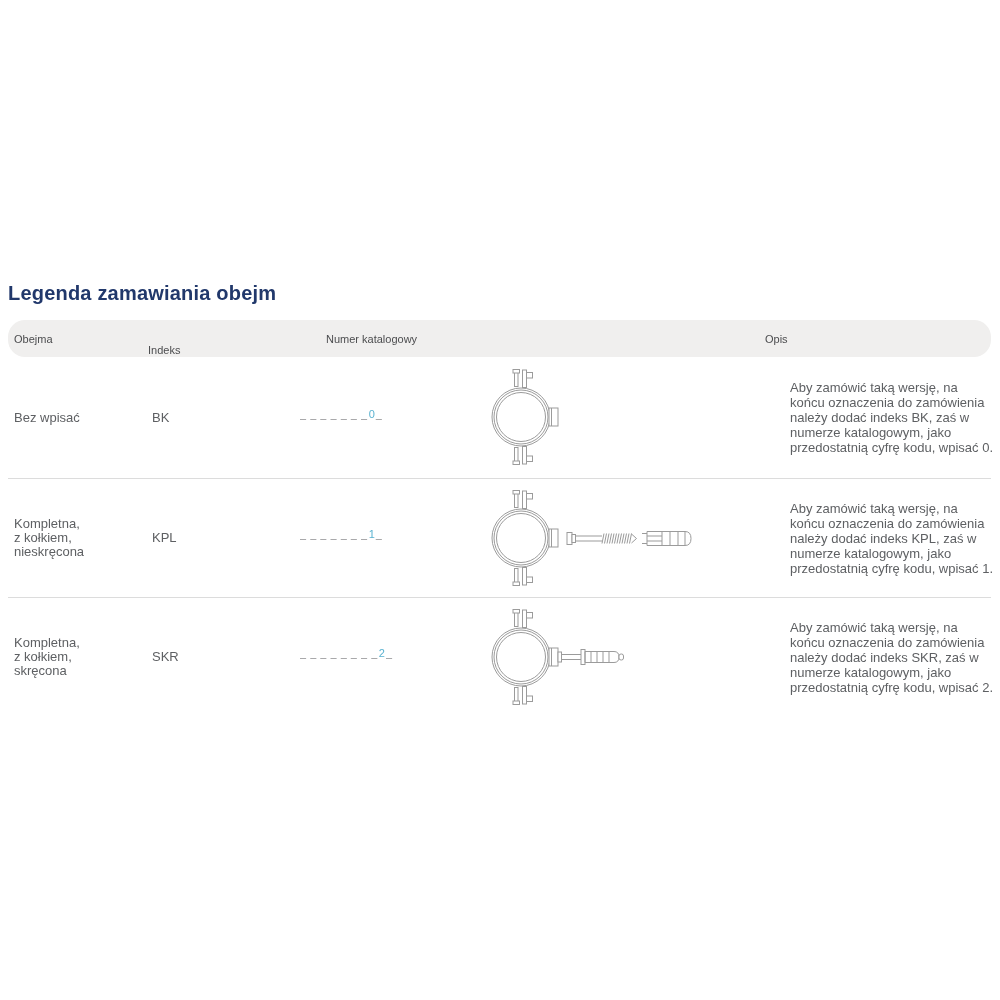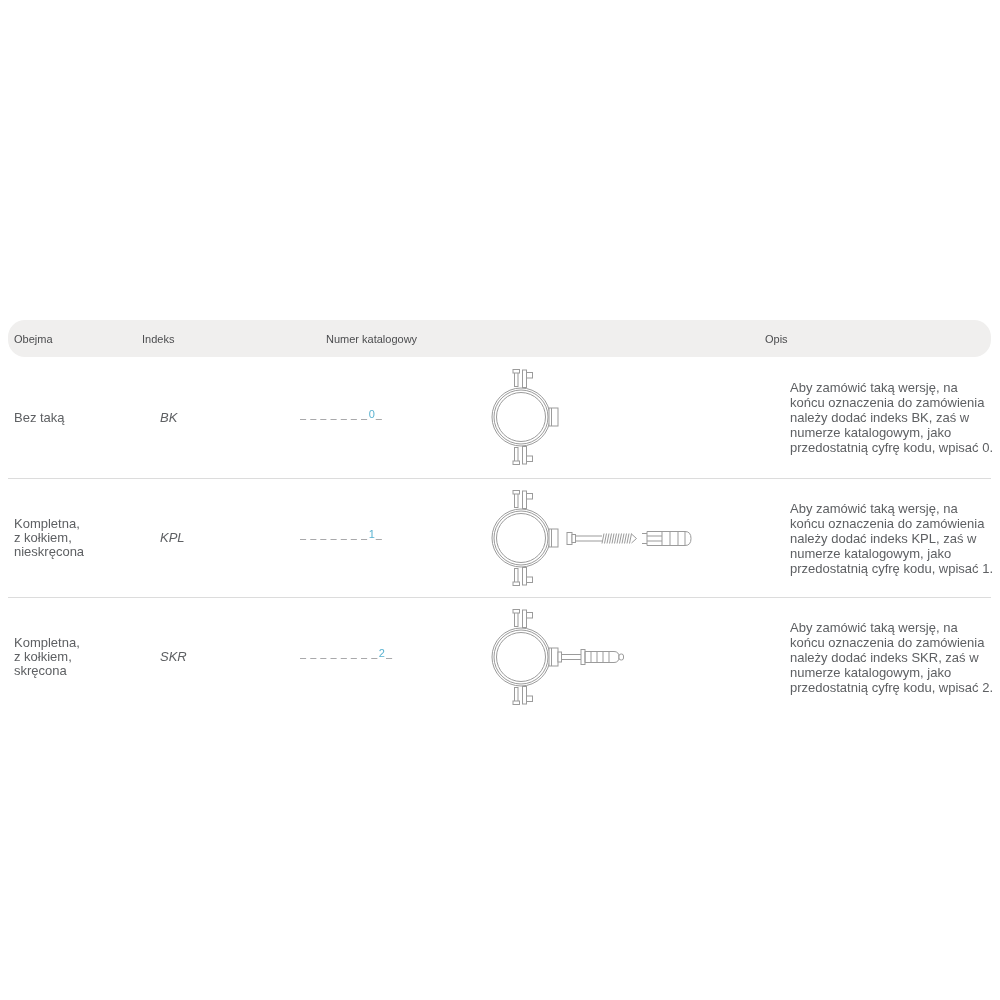--- a/index.html
+++ b/index.html
@@ -18,36 +18,36 @@
     position:absolute;left:8px;top:320px;width:983px;
   }
   .thead{
     position:relative;height:37px;background:#f0efee;border-radius:17px;
   }
   .th{
     position:absolute;top:0;height:37px;display:flex;align-items:center;
     font-size:11px;color:#4c4d4f;
   }
   .th-obejma{left:6px;}
-  .th-indeks{left:134px;}
+  .th-indeks{left:140px;margin-top:11px;}
   .th-numer{left:282px;margin-left:36px;}
   .th-opis{left:757px;}
   .row{
     position:relative;border-bottom:1px solid #dcdcdc;
   }
   .row.last{border-bottom:none;}
   .row-1{height:121px;}
   .row-2{height:118px;}
   .row-3{height:118px;}
   .cell{
     position:absolute;top:0;bottom:0;display:flex;align-items:center;
     font-size:13px;color:#5e6063;line-height:14px;
   }
   .cell-obejma{left:6px;white-space:pre-line;}
-  .cell-indeks{left:152px;font-style:italic;}
+  .cell-indeks{left:144px;}
   .cell-numer{left:292px;color:#8f9092;font-size:11px;letter-spacing:.5px;}
   .cell-numer .digit{
     color:#5ab2d0;position:relative;top:-4px;margin:0 1px;letter-spacing:0;
   }
   .cell-image{left:478px;}
   .cell-opis{left:782px;width:204px;line-height:15px;}
   .drawing{display:block;}
   svg .stroke{stroke:#9b9b9b;fill:none;stroke-width:1;}
   svg .whitefill{stroke:#9b9b9b;fill:#ffffff;stroke-width:1;}
   .defs-holder{position:absolute;width:0;height:0;overflow:hidden;}
@@ -73,32 +73,33 @@
       <rect class="whitefill" x="40.5" y="87" width="6" height="5.5"></rect>
 
       <rect class="whitefill" x="63" y="39" width="9" height="18"></rect>
       <line class="stroke" x1="65.5" y1="39" x2="65.5" y2="57"></line>
     </g>
   </defs>
 </svg>
 
 <div class="page">
 
+  <h1 class="page-title">Legenda zamawiania obejm</h1>
 
   <div class="legend-table">
 
     <div class="thead">
       <span class="th th-obejma">Obejma</span>
       <span class="th th-indeks">Indeks</span>
       <span class="th th-numer">Numer katalogowy</span>
       <span class="th th-opis">Opis</span>
     </div>
 
     <div class="row row-1">
-      <div class="cell cell-obejma">Bez taką</div>
+      <div class="cell cell-obejma">Bez wpisać</div>
       <div class="cell cell-indeks">BK</div>
       <div class="cell cell-numer">
         <span>– – – – – – –</span>
           <span class="digit">0</span>
           <span>–</span>
       </div>
       <div class="cell cell-image">
         <svg class="drawing" width="73" height="97" viewBox="0 0 73 97">
           <use href="#clamp-sym"></use>
         </svg>

